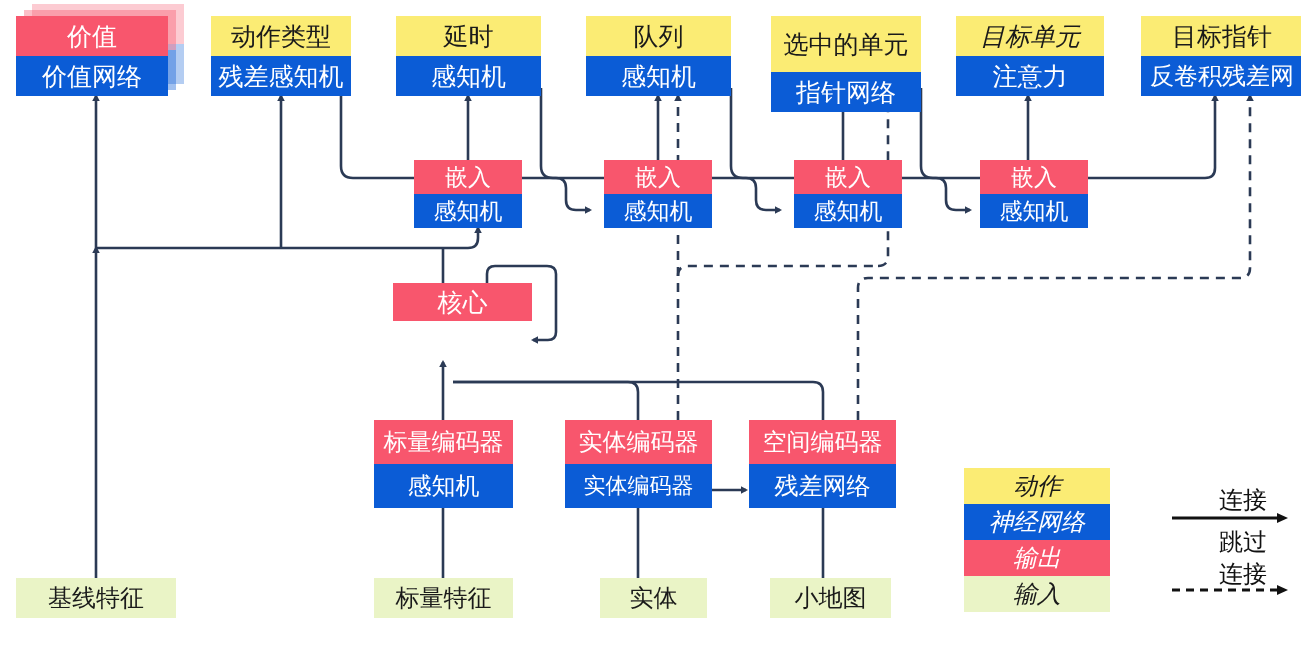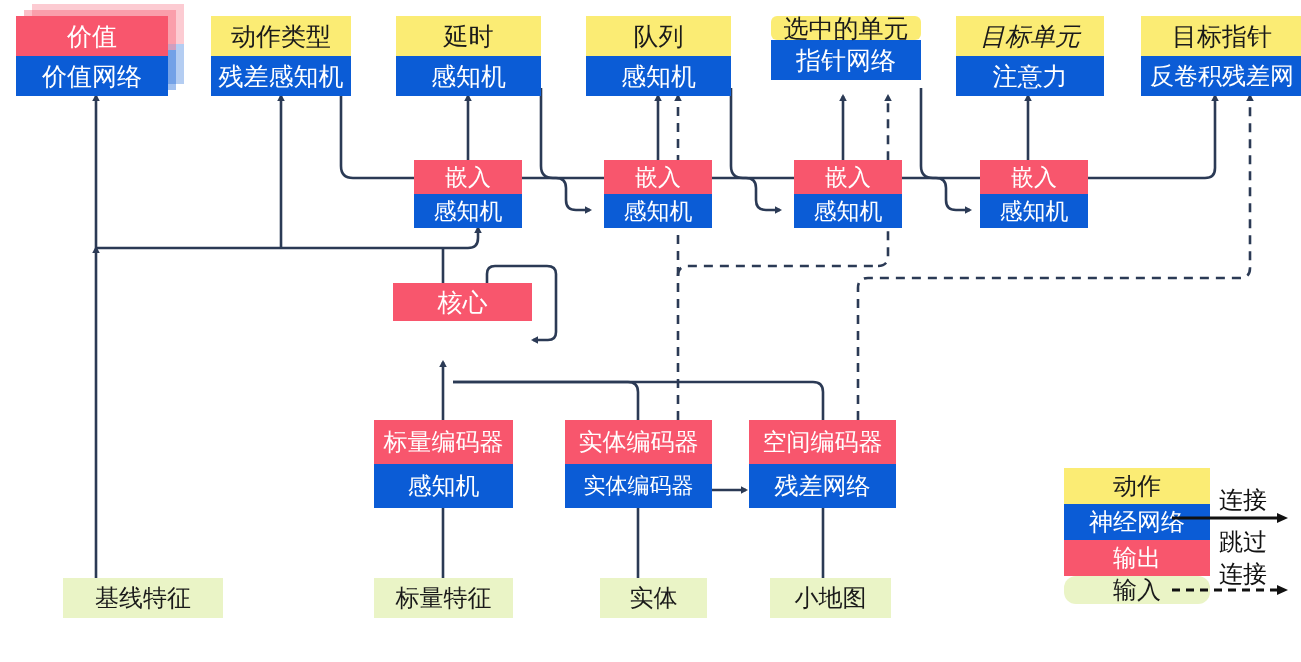--- a/index.html
+++ b/index.html
@@ -118,21 +118,21 @@
     <div class="row r-action" style="height:40px;font-size:25px;">延时</div>
     <div class="row r-net" style="height:40px;font-size:25px;">感知机</div>
   </div>
 
   <div class="node" style="left:586px;top:16px;width:145px;height:80px;">
     <div class="row r-action" style="height:40px;font-size:25px;">队列</div>
     <div class="row r-net" style="height:40px;font-size:25px;">感知机</div>
   </div>
 
   <div class="node" style="left:771px;top:16px;width:150px;height:80px;">
-    <div class="row r-action" style="height:24px;font-size:25px;border-radius:6px;">选中的单元</div>
+    <div class="row r-action" style="height:56px;font-size:25px;">选中的单元</div>
     <div class="row r-net" style="height:40px;font-size:25px;">指针网络</div>
   </div>
 
   <div class="node" style="left:956px;top:16px;width:148px;height:80px;">
     <div class="row r-action" style="height:40px;font-size:25px;font-style:italic;">目标单元</div>
     <div class="row r-net" style="height:40px;font-size:25px;">注意力</div>
   </div>
 
   <div class="node" style="left:1141px;top:16px;width:162px;height:80px;">
     <div class="row r-action" style="height:40px;font-size:25px;">目标指针</div>
@@ -166,38 +166,38 @@
   </div>
   <div class="node" style="left:565px;top:420px;width:147px;height:88px;">
     <div class="row r-output" style="height:44px;font-size:24px;">实体编码器</div>
     <div class="row r-net" style="height:44px;font-size:22px;">实体编码器</div>
   </div>
   <div class="node" style="left:749px;top:420px;width:147px;height:88px;">
     <div class="row r-output" style="height:44px;font-size:24px;">空间编码器</div>
     <div class="row r-net" style="height:44px;font-size:24px;">残差网络</div>
   </div>
 
-  <div class="node" style="left:16px;top:578px;width:160px;height:26px;margin-left:47px;">
+  <div class="node" style="left:16px;top:578px;width:160px;height:26px;">
     <div class="row r-input" style="height:40px;font-size:24px;">基线特征</div>
   </div>
   <div class="node" style="left:374px;top:578px;width:139px;height:40px;">
     <div class="row r-input" style="height:40px;font-size:24px;">标量特征</div>
   </div>
   <div class="node" style="left:570px;top:578px;width:137px;height:40px;padding-left:30px;">
     <div class="row r-input" style="height:40px;font-size:24px;">实体</div>
   </div>
   <div class="node" style="left:754px;top:578px;width:137px;height:40px;padding-left:16px;">
     <div class="row r-input" style="height:40px;font-size:24px;">小地图</div>
   </div>
 
-  <div id="legend" style="left:1064px;top:468px;width:146px;height:144px;">
+  <div id="legend" style="left:964px;top:468px;width:146px;height:144px;font-style:italic;">
     <div class="lg-row r-action" style="height:36px;font-size:24px;">动作</div>
     <div class="lg-row r-net" style="height:36px;font-size:24px;">神经网络</div>
     <div class="lg-row r-output" style="height:36px;font-size:24px;">输出</div>
-    <div class="lg-row r-input" style="height:28px;font-size:24px;border-radius:12px;">输入</div>
+    <div class="lg-row r-input" style="height:36px;font-size:24px;">输入</div>
   </div>
 
   <div class="lgtext" style="left:1188px;top:484px;width:110px;font-size:24px;">连接</div>
   <div class="lgtext" style="left:1188px;top:526px;width:110px;font-size:24px;">跳过</div>
   <div class="lgtext" style="left:1188px;top:558px;width:110px;font-size:24px;">连接</div>
 
   <svg style="position:absolute;left:1170px;top:500px;width:131px;height:110px;z-index:6;" viewBox="0 0 131 110">
     <g fill="none" stroke="#111" stroke-width="3">
       <path d="M2,18 L108,18" marker-end="url(#lga)"></path>
       <path d="M2,90 L108,90" stroke-dasharray="8 6" marker-end="url(#lga)"></path>

